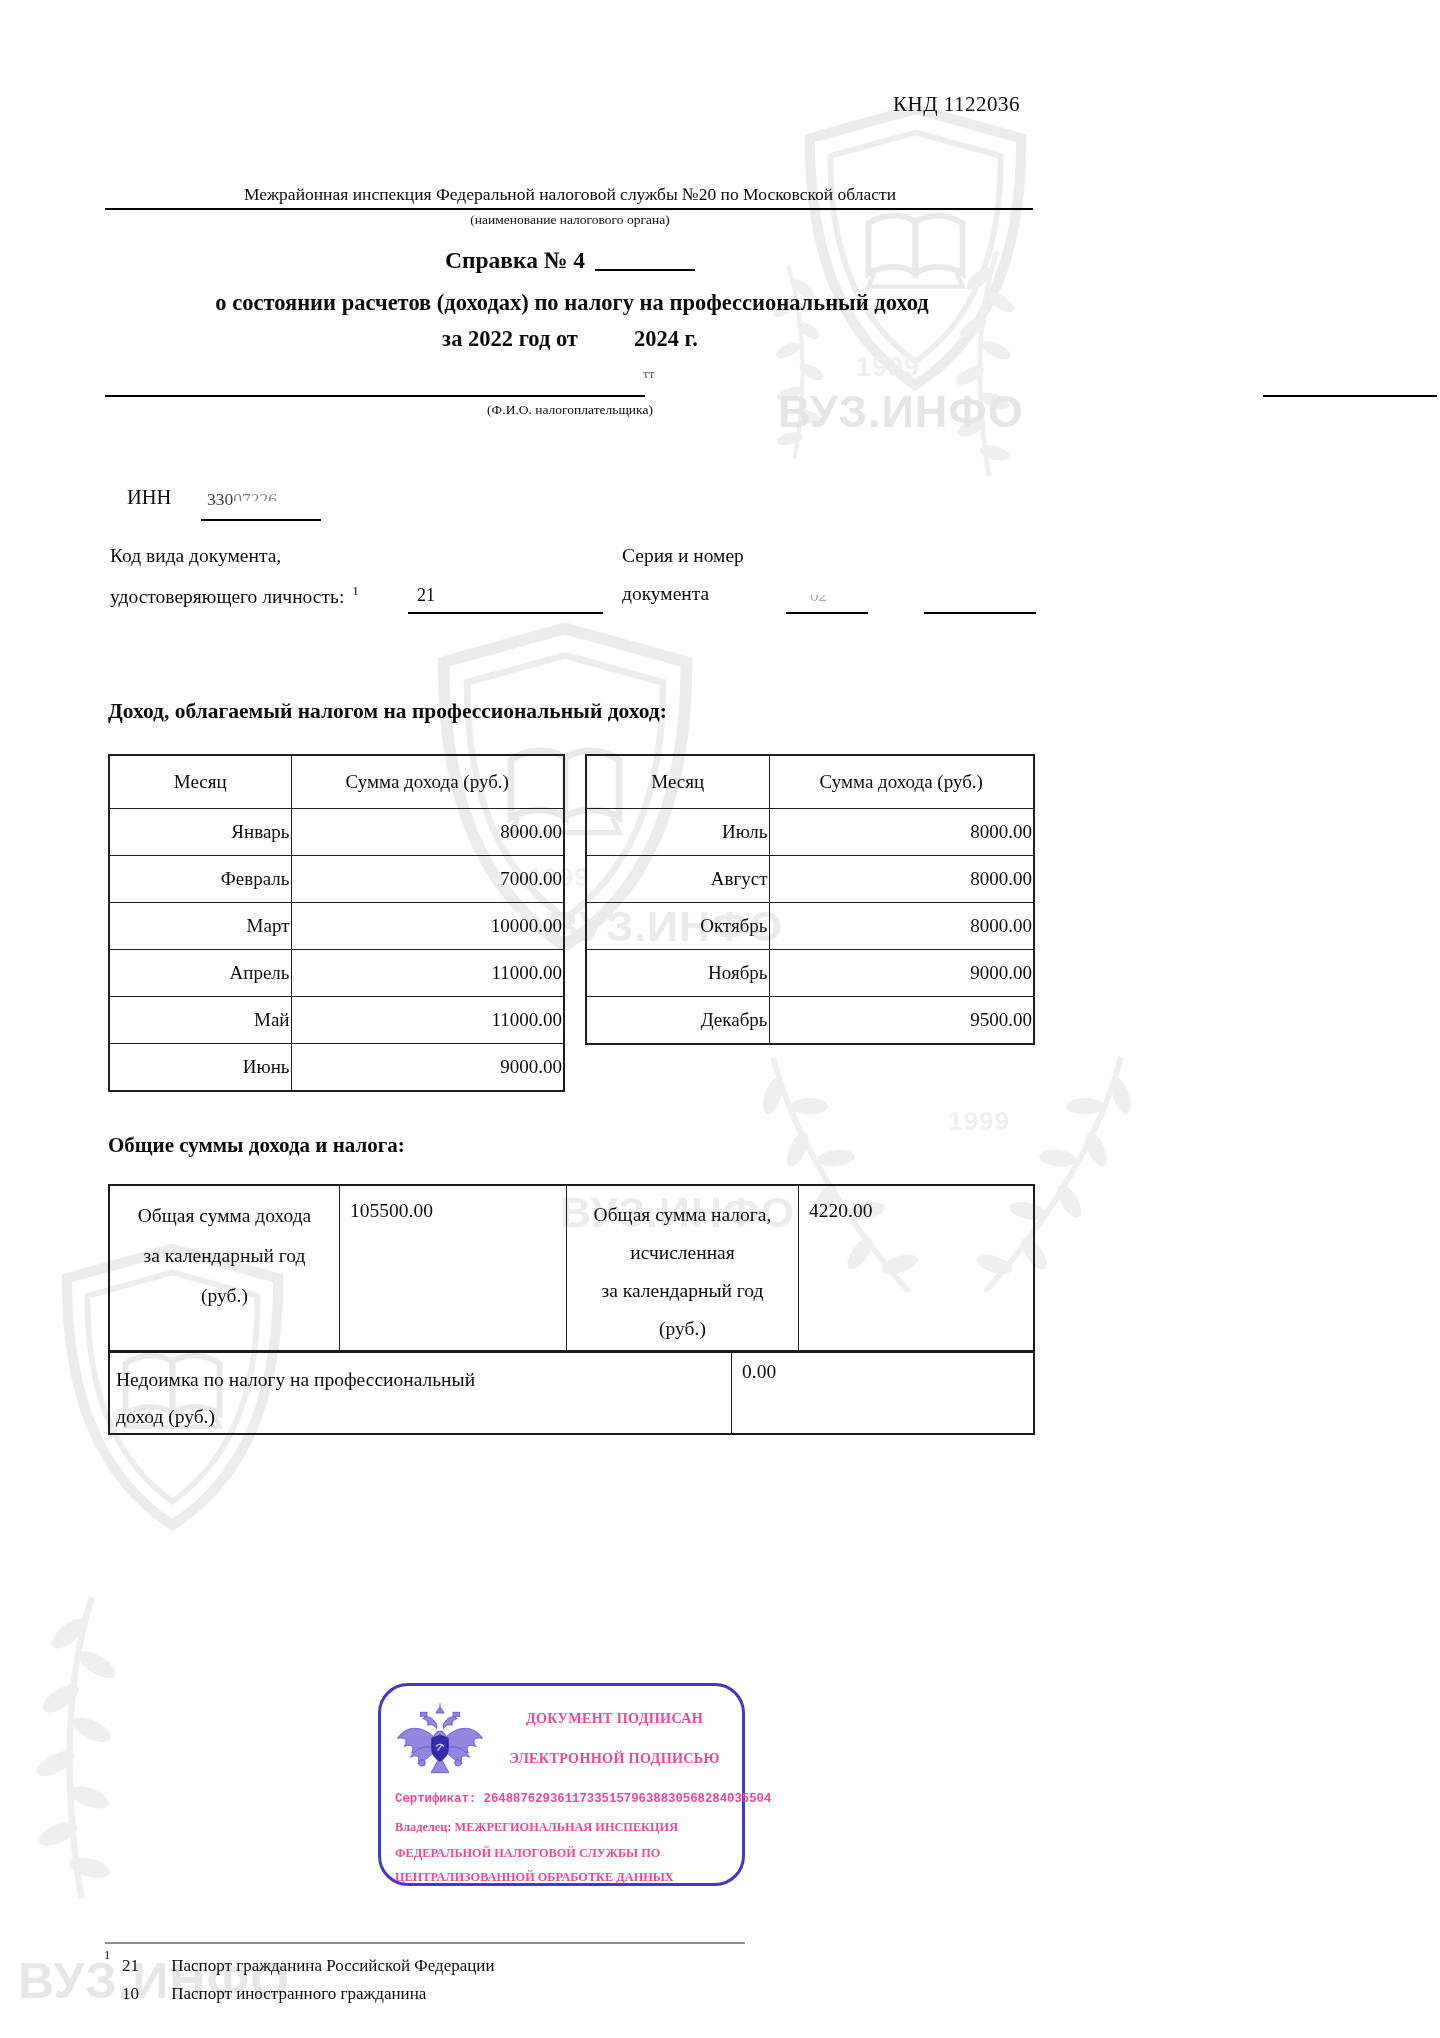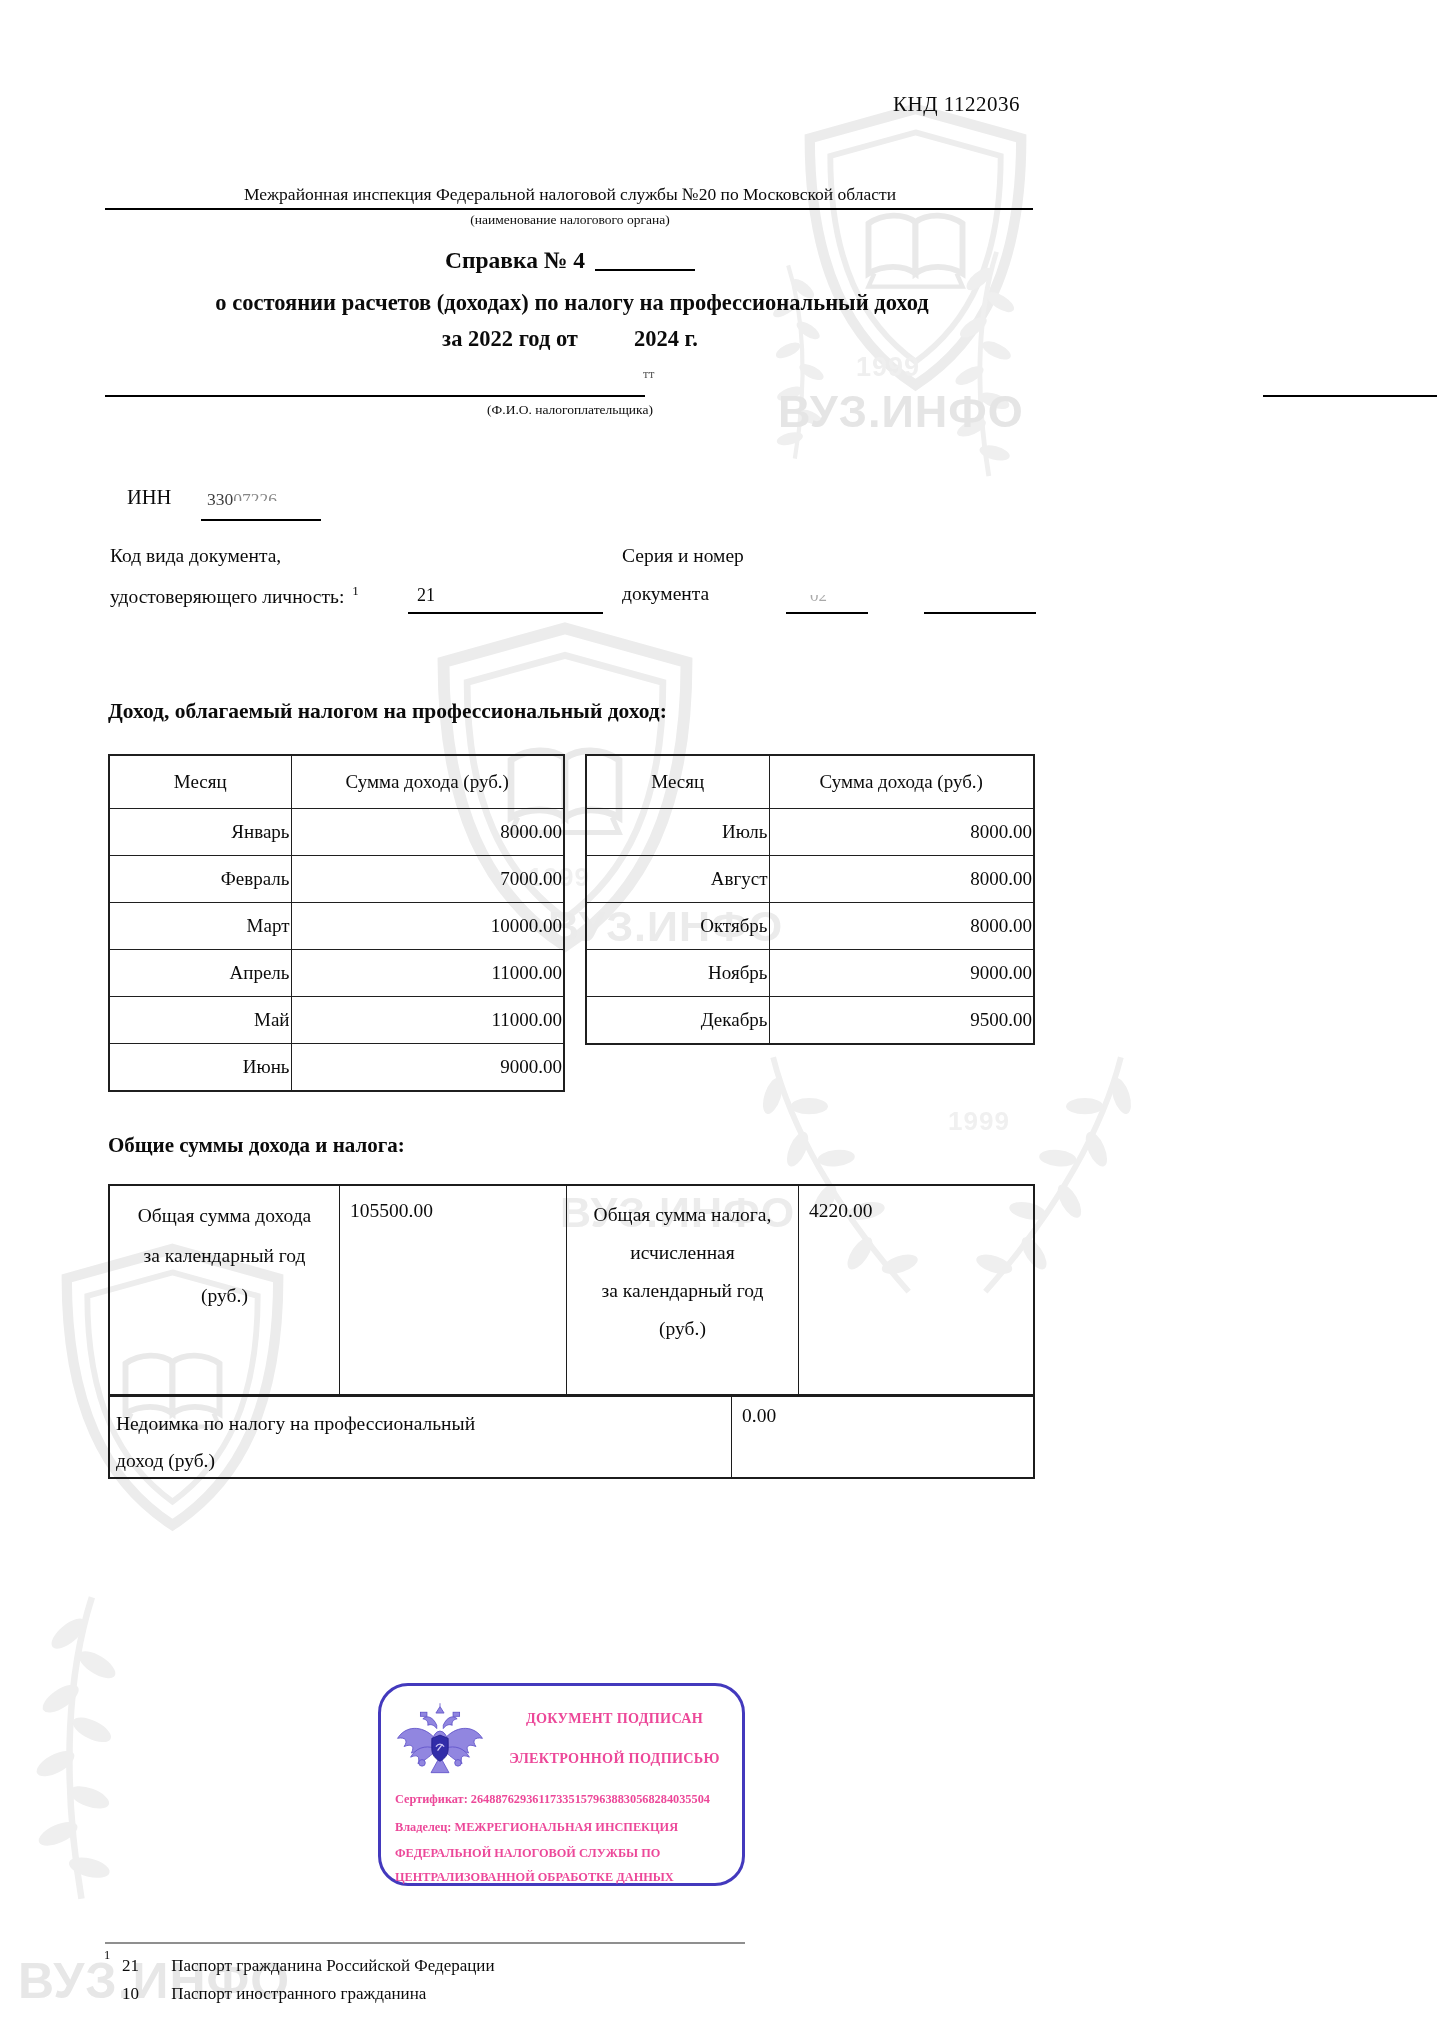--- a/index.html
+++ b/index.html
@@ -11,21 +11,21 @@
   .bold{font-weight:bold;}
   .rule{background:#000;height:2px;}
   .flexc{display:flex;justify-content:center;align-items:flex-end;}
   
   table.mt{border-collapse:collapse;table-layout:fixed;border:2px solid #1f1f1f;background:transparent;padding-left:44px;}
   table.mt th, table.mt td{border:1px solid #1f1f1f;font-size:19px;font-weight:normal;}
   table.mt th{height:50px;text-align:center;}
   table.mt td{height:44px;padding-left:7px;vertical-align:middle;text-align:right;}
   
   .totals{position:absolute;left:108px;top:1184px;width:927px;border:2px solid #1c1c1c;z-index:1;box-sizing:border-box;}
-  .t-row1{display:flex;height:208px;}
+  .t-row1{display:flex;height:164px;}
   .t-row2{display:flex;height:80px;border-top:3px solid #1c1c1c;}
   .tcell{box-sizing:border-box;font-size:19.5px;}
   .br{border-right:1px solid #1c1c1c;}
   .lbl{ text-align:center;line-height:40px;padding-top:10px;}
   .val{padding:14px 0 0 10px;}
   
   .stamp{position:absolute;left:378px;top:1683px;width:367px;height:203px;z-index:2;
          border:3.5px solid #4339bd;border-radius:30px;background:#fff;box-sizing:border-box;}
   .stamp .st{position:absolute;color:#ec4899;font-weight:bold;font-family:"Liberation Serif",serif;}
   .wm-text{position:absolute;z-index:0;font-family:"Liberation Sans","DejaVu Sans",sans-serif;
@@ -257,21 +257,21 @@
       <div class="tcell" style="flex:1;padding:8px 0 0 10px;">0.00</div>
     </div>
   </div>
 
   <div class="stamp">
     <svg style="position:absolute;left:10px;top:8px;" width="98" height="92" viewBox="0 0 120 92">
       <use href="#eagle"></use>
     </svg>
     <div class="st" style="left:112px;right:6px;top:24px;text-align:center;font-size:14.2px;letter-spacing:.3px;">ДОКУМЕНТ ПОДПИСАН</div>
     <div class="st" style="left:112px;right:6px;top:64px;text-align:center;font-size:14.2px;letter-spacing:.3px;">ЭЛЕКТРОННОЙ ПОДПИСЬЮ</div>
-    <div class="st" style="left:14px;top:106px;font-size:12.3px;white-space:nowrap;">Сертификат: 264887629361173351579638830568284035504</div>
+    <div class="st" style="left:14px;top:106px;font-size:12.3px;white-space:nowrap;font-family:Liberation Mono, monospace;">Сертификат: 264887629361173351579638830568284035504</div>
     <div class="st" style="left:14px;top:134px;font-size:12.3px;white-space:nowrap;">Владелец: МЕЖРЕГИОНАЛЬНАЯ ИНСПЕКЦИЯ</div>
     <div class="st" style="left:14px;top:160px;font-size:12.3px;white-space:nowrap;">ФЕДЕРАЛЬНОЙ НАЛОГОВОЙ СЛУЖБЫ ПО</div>
     <div class="st" style="left:14px;top:184px;font-size:12.3px;white-space:nowrap;">ЦЕНТРАЛИЗОВАННОЙ ОБРАБОТКЕ ДАННЫХ</div>
   </div>
 
   <div class="abs" style="left:105px;top:1942px;width:640px;height:1.5px;background:#8f8f8f;"></div>
   <div class="abs" style="left:104px;top:1948px;font-size:12.5px;">1</div>
   <div class="abs" style="left:122px;top:1956px;font-size:17px;">
     <span>21</span>
     <span style="margin-left:28px;">Паспорт гражданина Российской Федерации</span>

